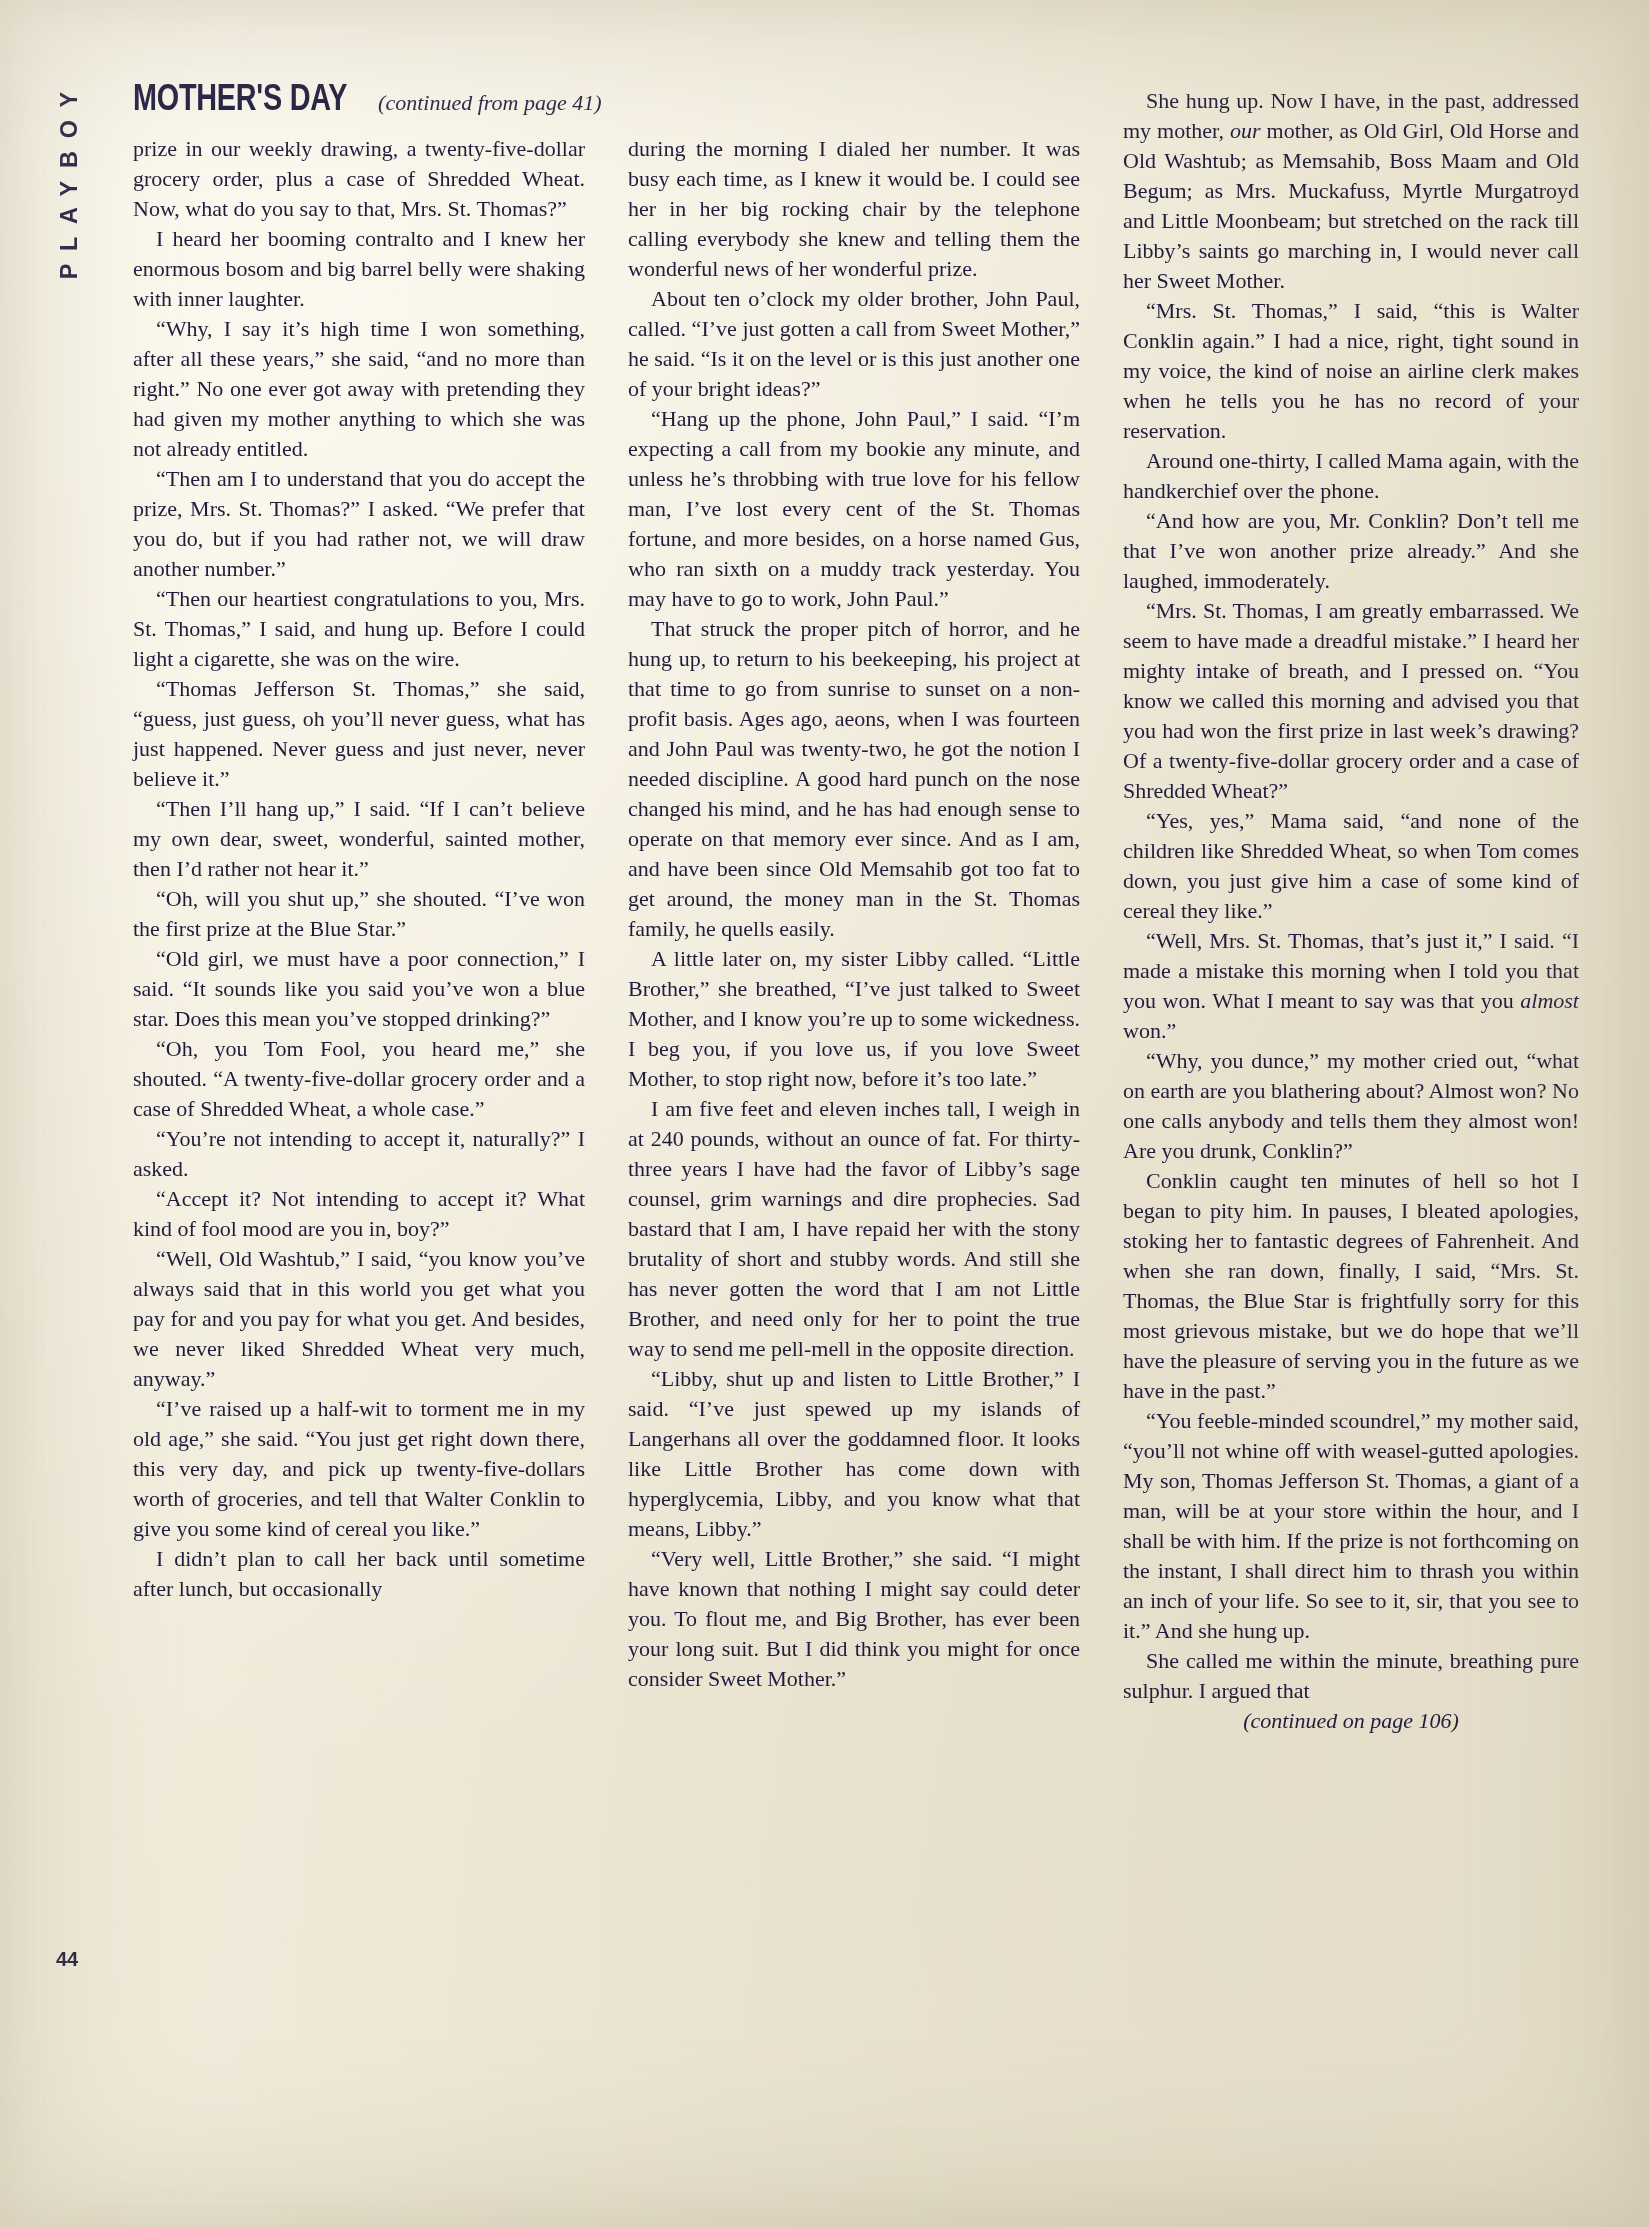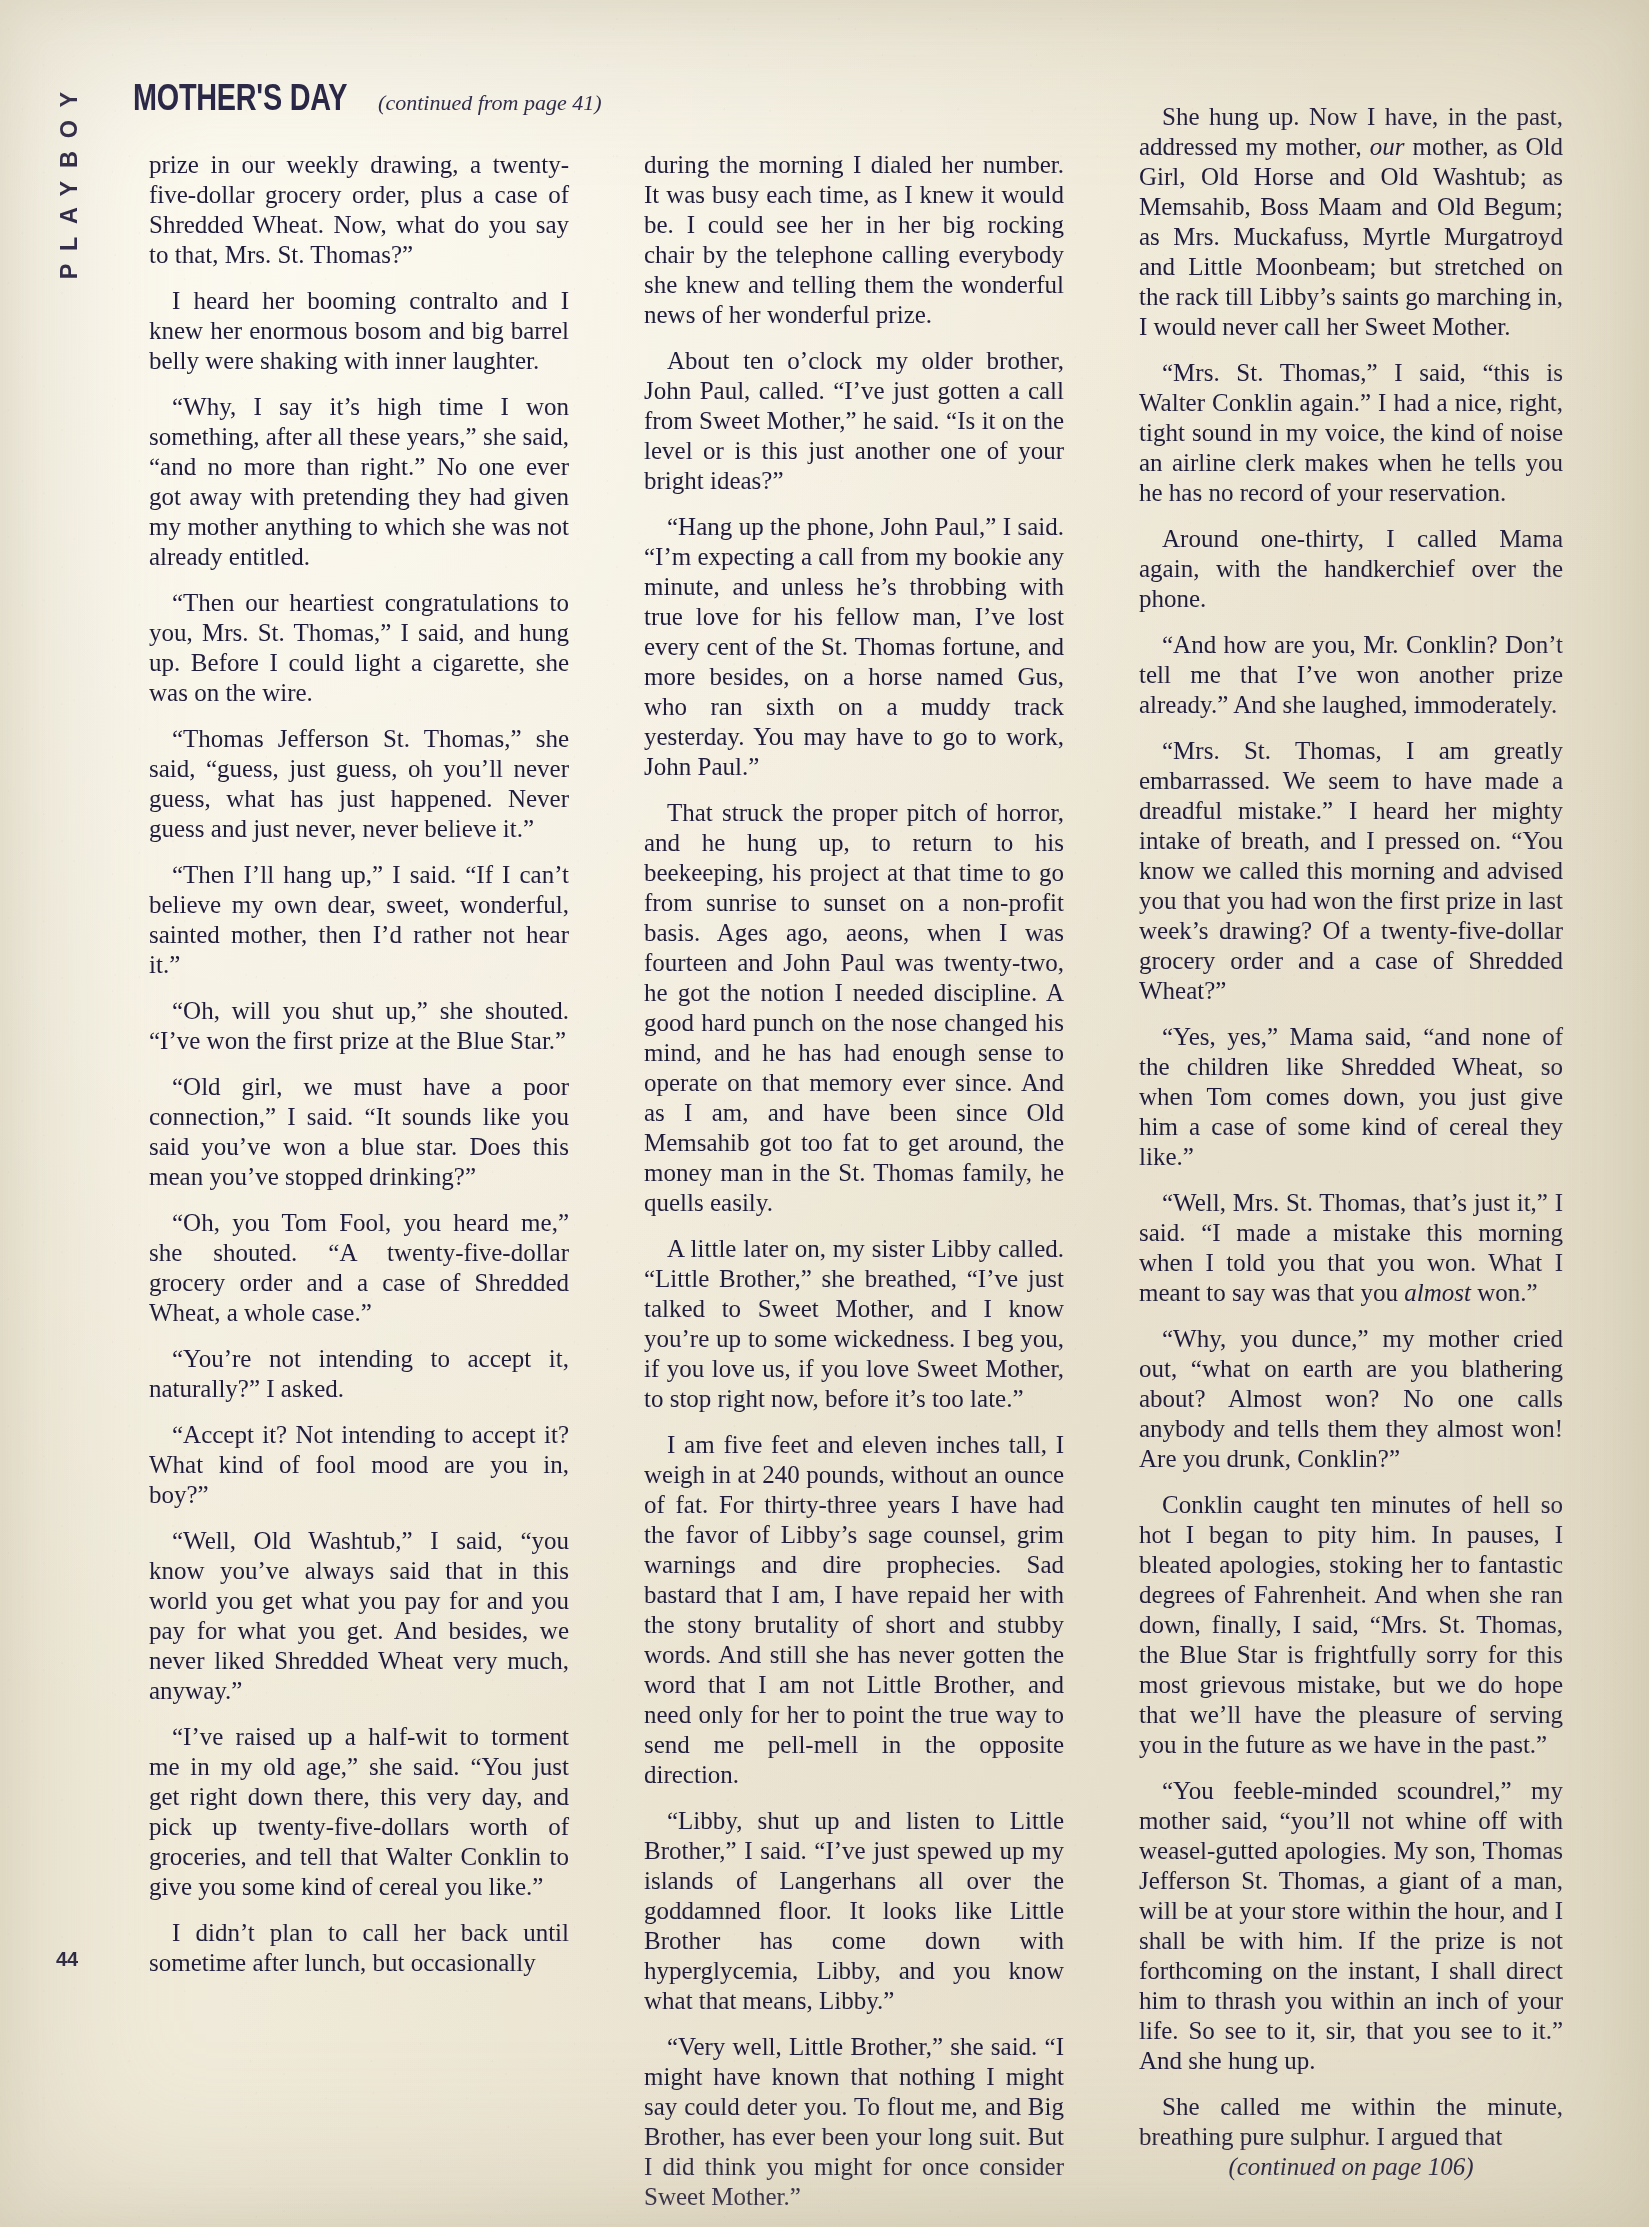--- a/index.html
+++ b/index.html
@@ -106,22 +106,22 @@
     display: flex;
     gap: 43px;
   }
   .col {
     width: 452px;
     flex: 0 0 452px;
   }
   .col.third { width: 456px; flex: 0 0 456px; }
 
   .col p {
-    margin: 16px;
-    font-size: 25px;
+    margin: 0;
+    font-size: 22px;
     line-height: 30px;
     text-align: justify;
     text-justify: inter-word;
     color: #201d3c;
     text-indent: 23px;
     hyphens: none;
     -webkit-hyphens: none;
   }
   .col p.noindent { text-indent: 0; }
   .col p i { font-style: italic; }
@@ -159,20 +159,21 @@
   <div class="headline-row">
     <span class="headline">MOTHER'S DAY</span>
     <span class="contnote">(continued from page 41)</span>
   </div>
 
   <div class="columns">
     <div class="col" id="col1">
         <p class="noindent">prize in our weekly drawing, a twenty-five-dollar grocery order, plus a case of Shredded Wheat. Now, what do you say to that, Mrs. St. Thomas?”</p>
         <p>I heard her booming contralto and I knew her enormous bosom and big barrel belly were shaking with inner laughter.</p>
         <p>“Why, I say it’s high time I won something, after all these years,” she said, “and no more than right.” No one ever got away with pretending they had given my mother anything to which she was not already entitled.</p>
+        <p>“Then am I to understand that you do accept the prize, Mrs. St. Thomas?” I asked. “We prefer that you do, but if you had rather not, we will draw another number.”</p>
         <p>“Then our heartiest congratulations to you, Mrs. St. Thomas,” I said, and hung up. Before I could light a cigarette, she was on the wire.</p>
         <p>“Thomas Jefferson St. Thomas,” she said, “guess, just guess, oh you’ll never guess, what has just happened. Never guess and just never, never believe it.”</p>
         <p>“Then I’ll hang up,” I said. “If I can’t believe my own dear, sweet, wonderful, sainted mother, then I’d rather not hear it.”</p>
         <p>“Oh, will you shut up,” she shouted. “I’ve won the first prize at the Blue Star.”</p>
         <p>“Old girl, we must have a poor connection,” I said. “It sounds like you said you’ve won a blue star. Does this mean you’ve stopped drinking?”</p>
         <p>“Oh, you Tom Fool, you heard me,” she shouted. “A twenty-five-dollar grocery order and a case of Shredded Wheat, a whole case.”</p>
         <p>“You’re not intending to accept it, naturally?” I asked.</p>
         <p>“Accept it? Not intending to accept it? What kind of fool mood are you in, boy?”</p>
         <p>“Well, Old Washtub,” I said, “you know you’ve always said that in this world you get what you pay for and you pay for what you get. And besides, we never liked Shredded Wheat very much, anyway.”</p>
         <p>“I’ve raised up a half-wit to torment me in my old age,” she said. “You just get right down there, this very day, and pick up twenty-five-dollars worth of groceries, and tell that Walter Conklin to give you some kind of cereal you like.”</p>

